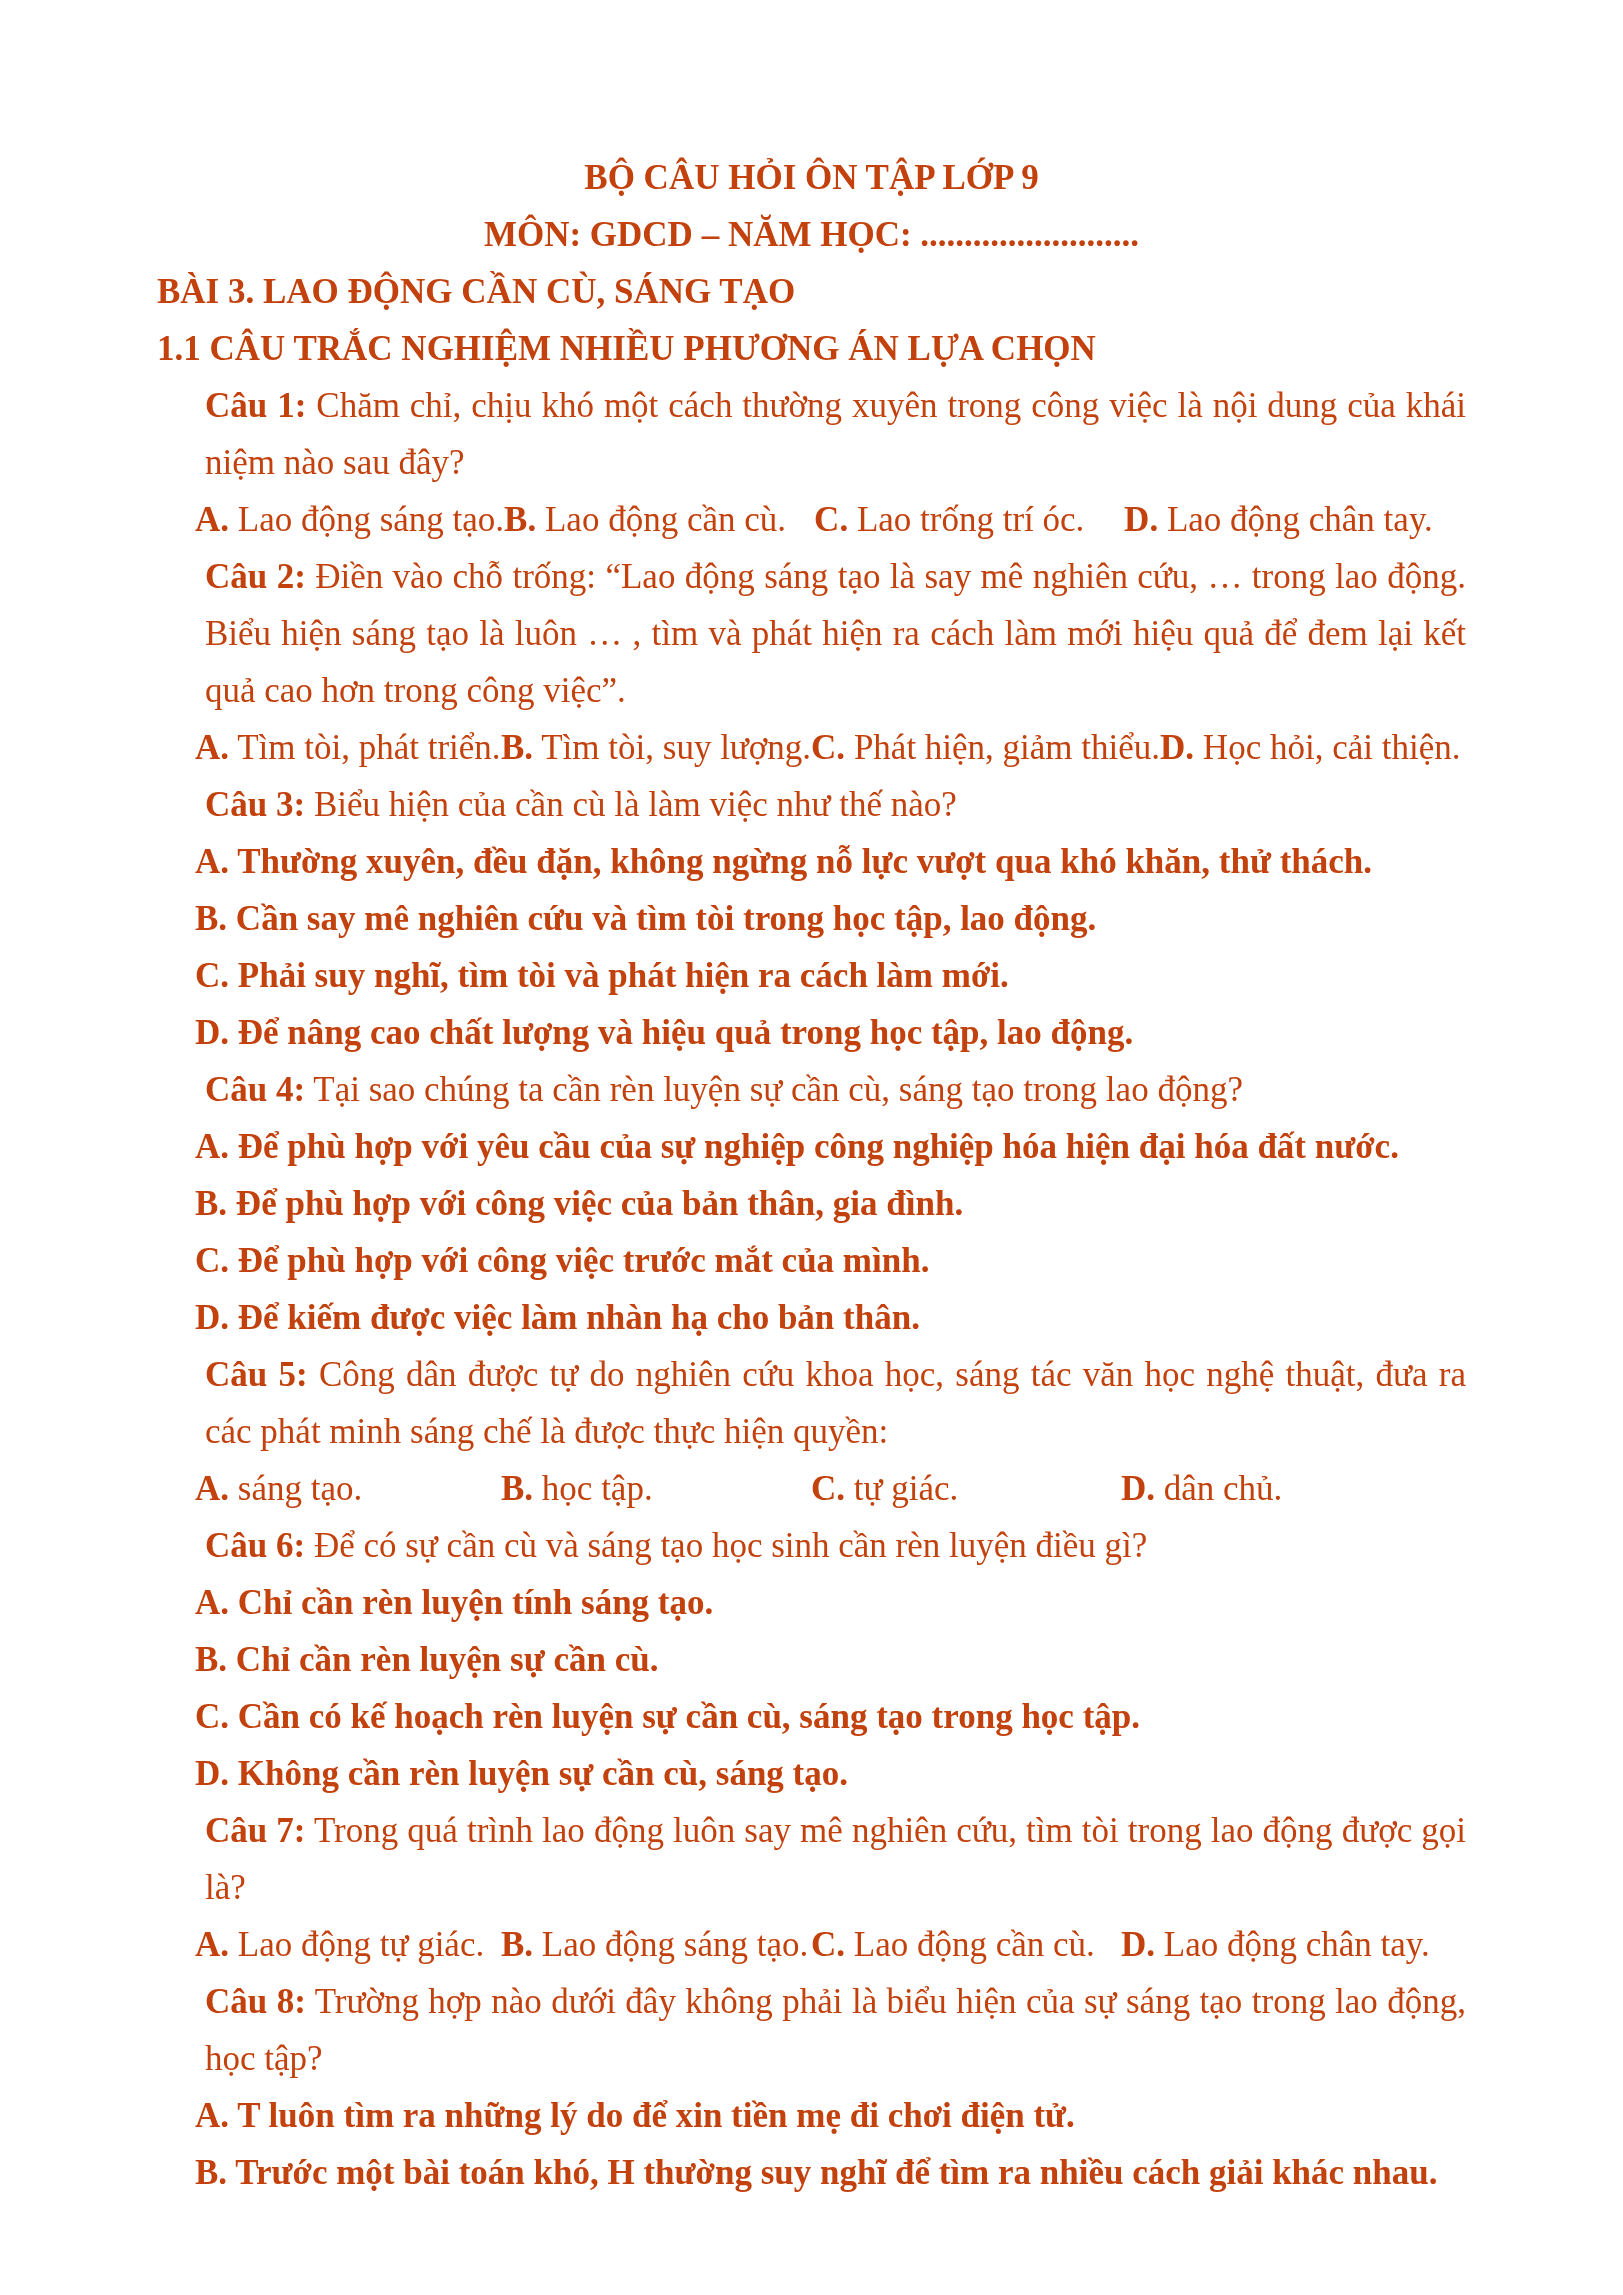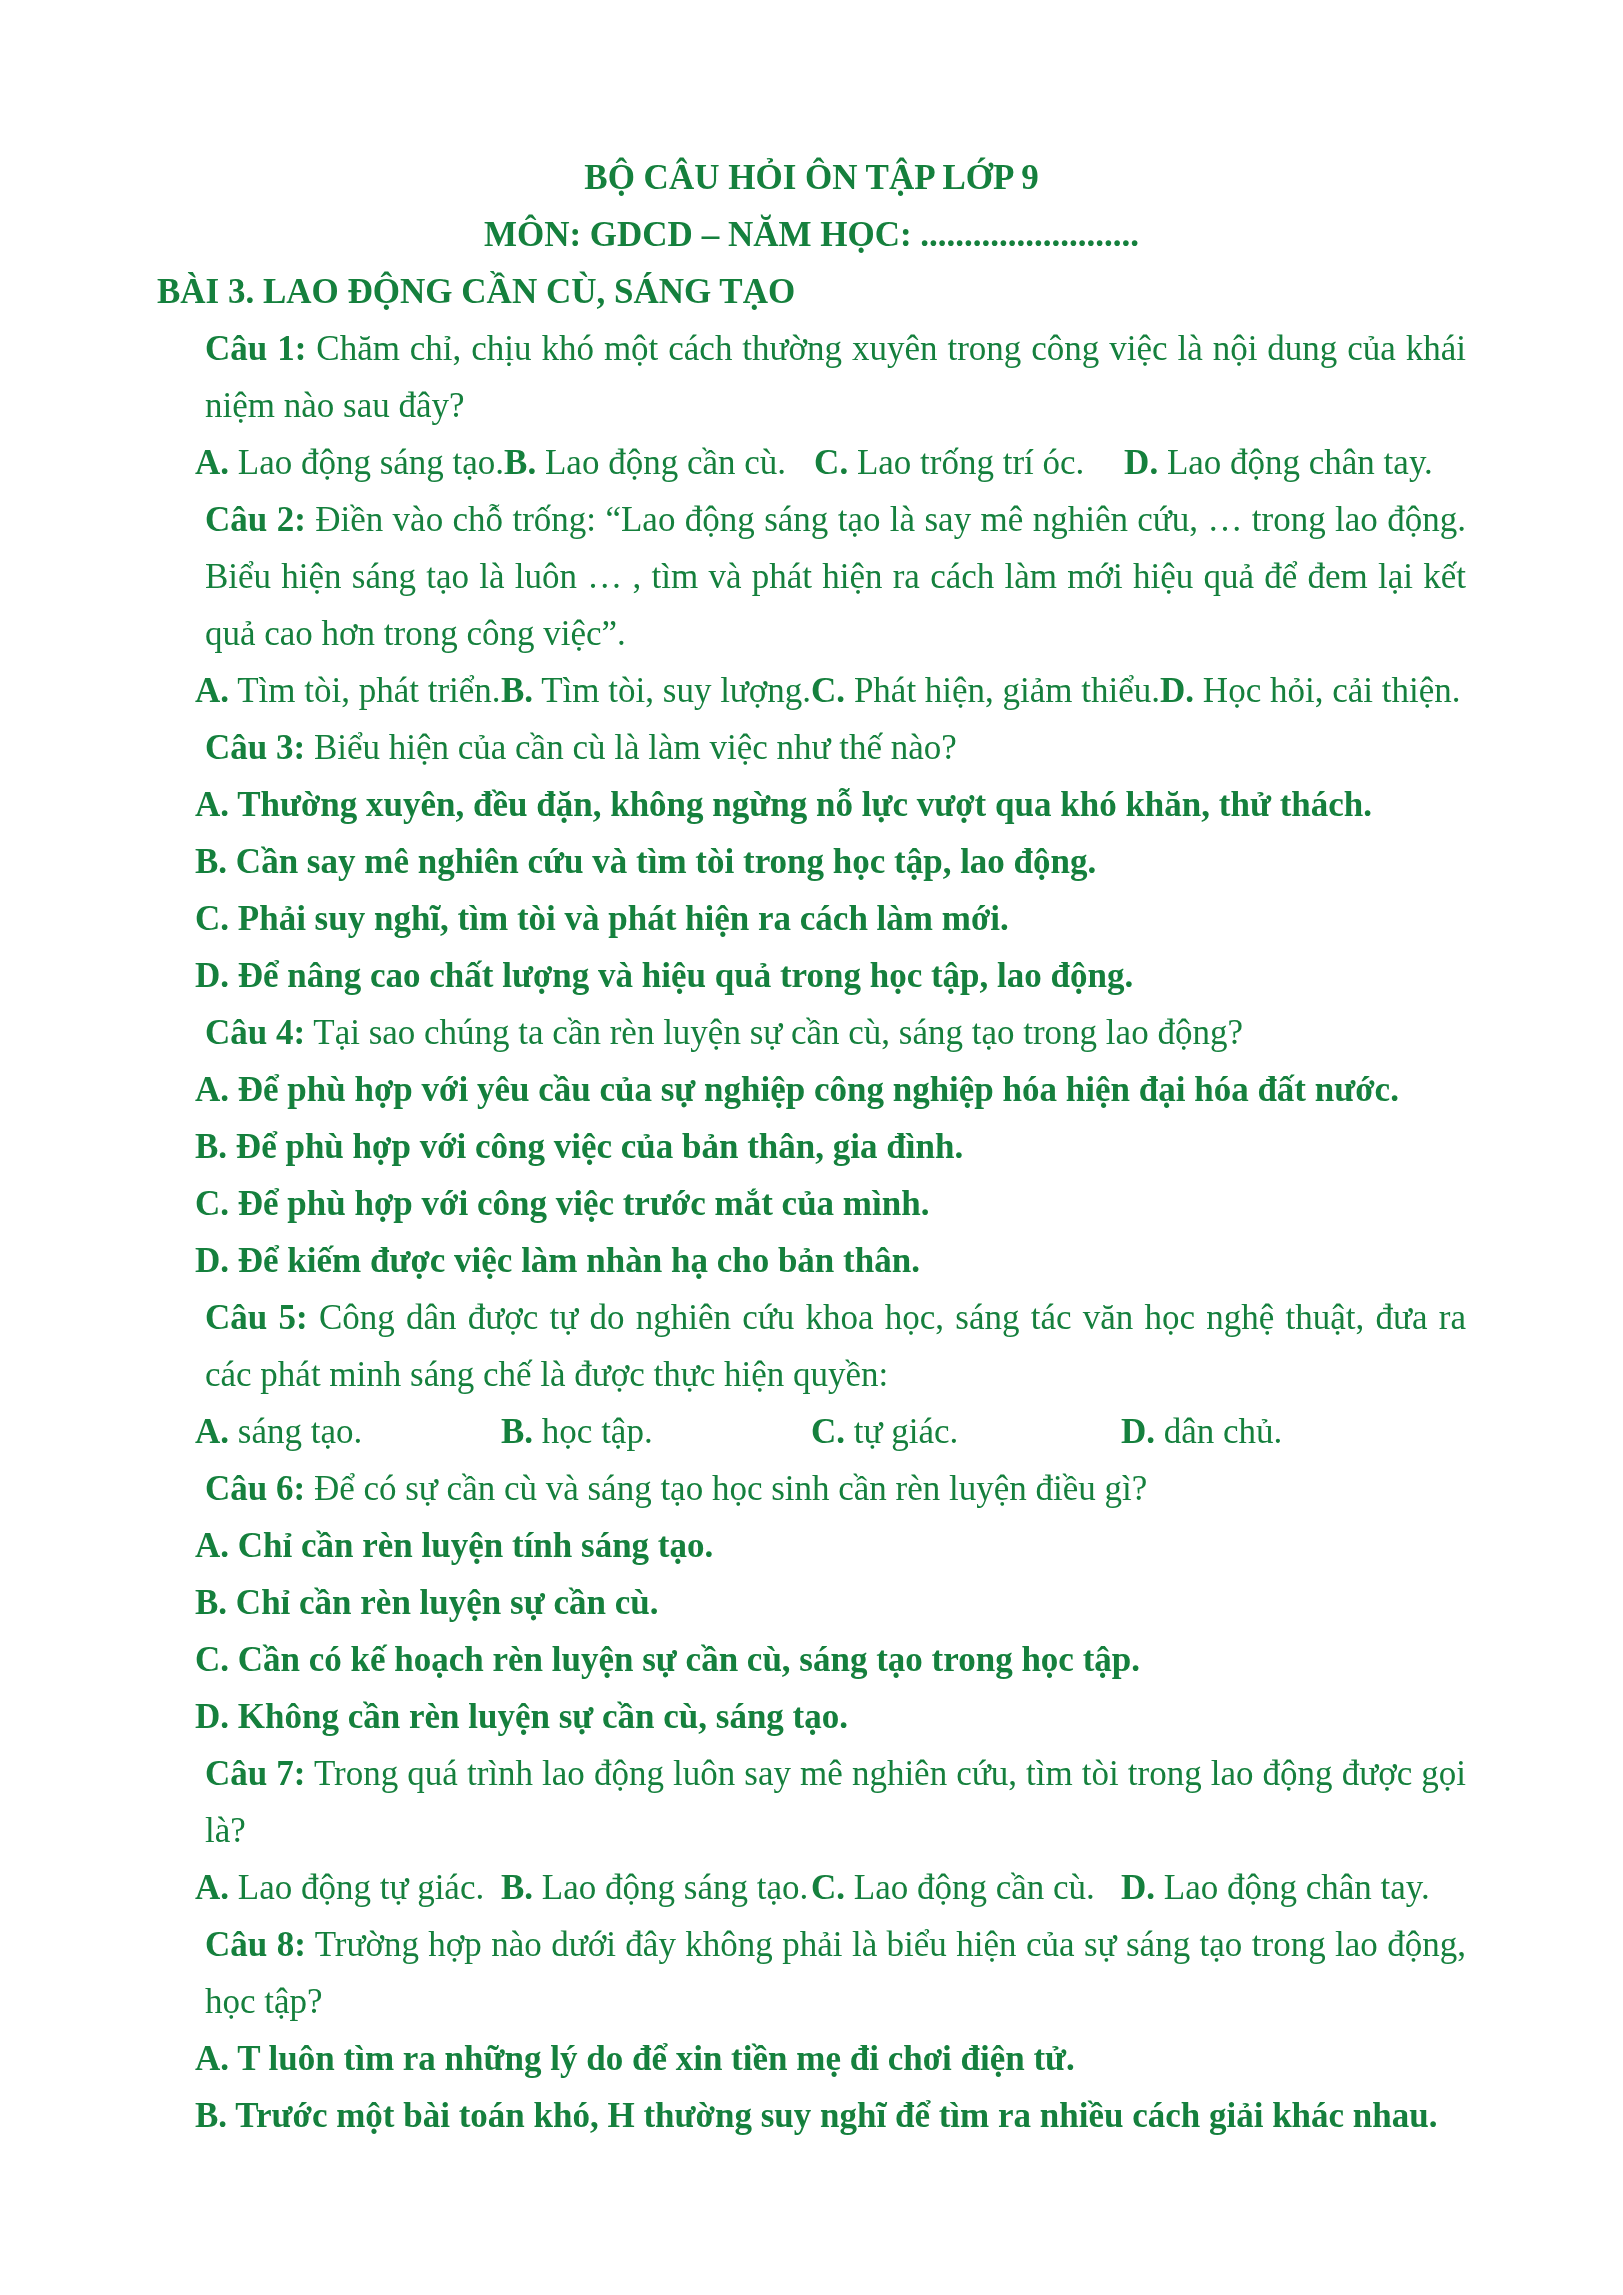--- a/index.html
+++ b/index.html
@@ -2,21 +2,21 @@
 <html style="font-size:12.6px"><head>
 <meta charset="utf-8">
 <style>
   html, body { margin: 0; padding: 0; background: #7a7a7a; }
   .page {
     position: relative;
     width: 1623px;
     height: 2295px;
     margin: 0 auto;
     background: #ffffff;
-    color: #15803d;
+    color: #c2410c;
     font-family: "Liberation Serif", "DejaVu Serif", serif;
     font-size: 35px;
     line-height: 57px;
     box-sizing: border-box;
     padding: 149px 157px 0 157px;
     overflow: hidden;
   }
   p { margin: 0; }
   .b { font-weight: bold; }
   .center { text-align: center; }
@@ -34,20 +34,21 @@
   .opt-line { padding-left: 38px; font-weight: bold; }
 </style>
 </head>
 <body>
 
 <div class="page">
 
   <p class="center b">BỘ CÂU HỎI ÔN TẬP LỚP 9</p>
   <p class="center b">MÔN: GDCD – NĂM HỌC: .........................</p>
   <p class="b">BÀI 3. LAO ĐỘNG CẦN CÙ, SÁNG TẠO</p>
+  <p class="b">1.1 CÂU TRẮC NGHIỆM NHIỀU PHƯƠNG ÁN LỰA CHỌN</p>
 
   <p class="q"><b>Câu 1:</b> <span>Chăm chỉ, chịu khó một cách thường xuyên trong công việc là nội dung của khái niệm nào sau đây?</span></p>
   <div class="opt-row">
     <span class="opt o1"><b>A.</b> <span>Lao động sáng tạo.</span></span>
     <span class="opt o2"><b>B.</b> <span>Lao động cần cù.</span></span>
     <span class="opt o3"><b>C.</b> <span>Lao trống trí óc.</span></span>
     <span class="opt"><b>D.</b> <span>Lao động chân tay.</span></span>
   </div>
 
   <p class="q"><b>Câu 2:</b> <span>Điền vào chỗ trống: “Lao động sáng tạo là say mê nghiên cứu, … trong lao động. Biểu hiện sáng tạo là luôn … , tìm và phát hiện ra cách làm mới hiệu quả để đem lại kết quả cao hơn trong công việc”.</span></p>

